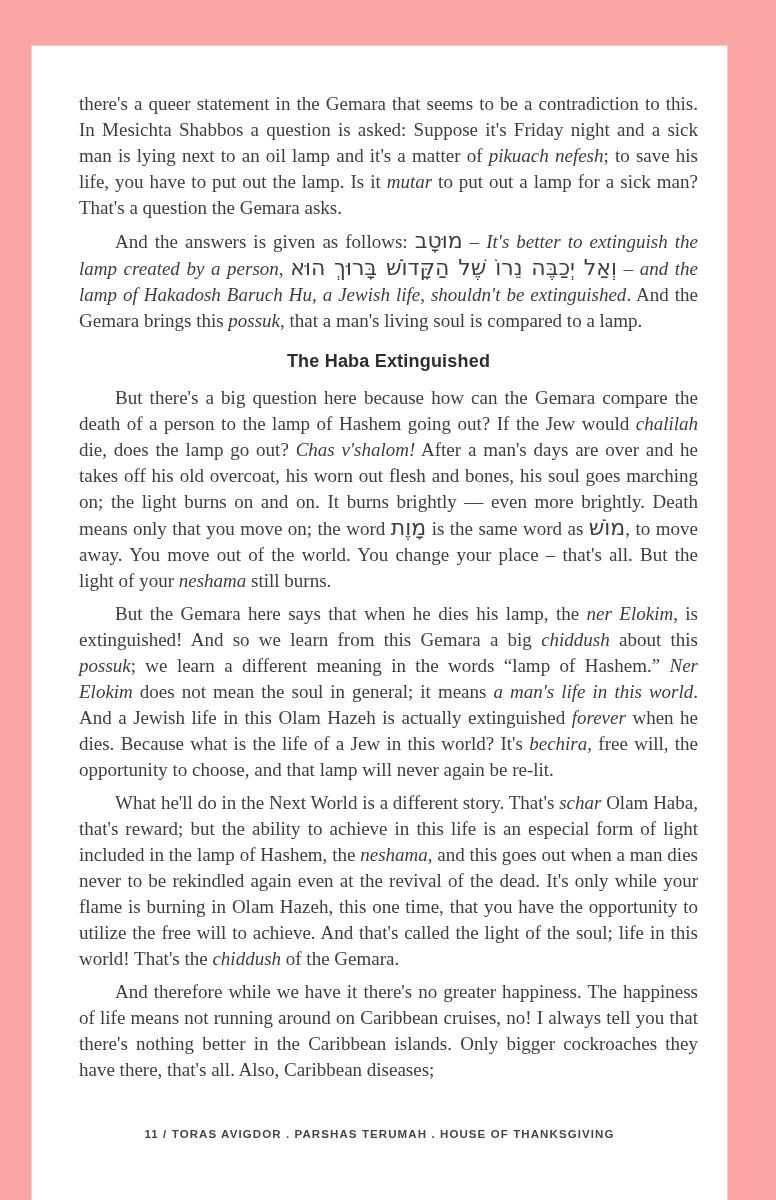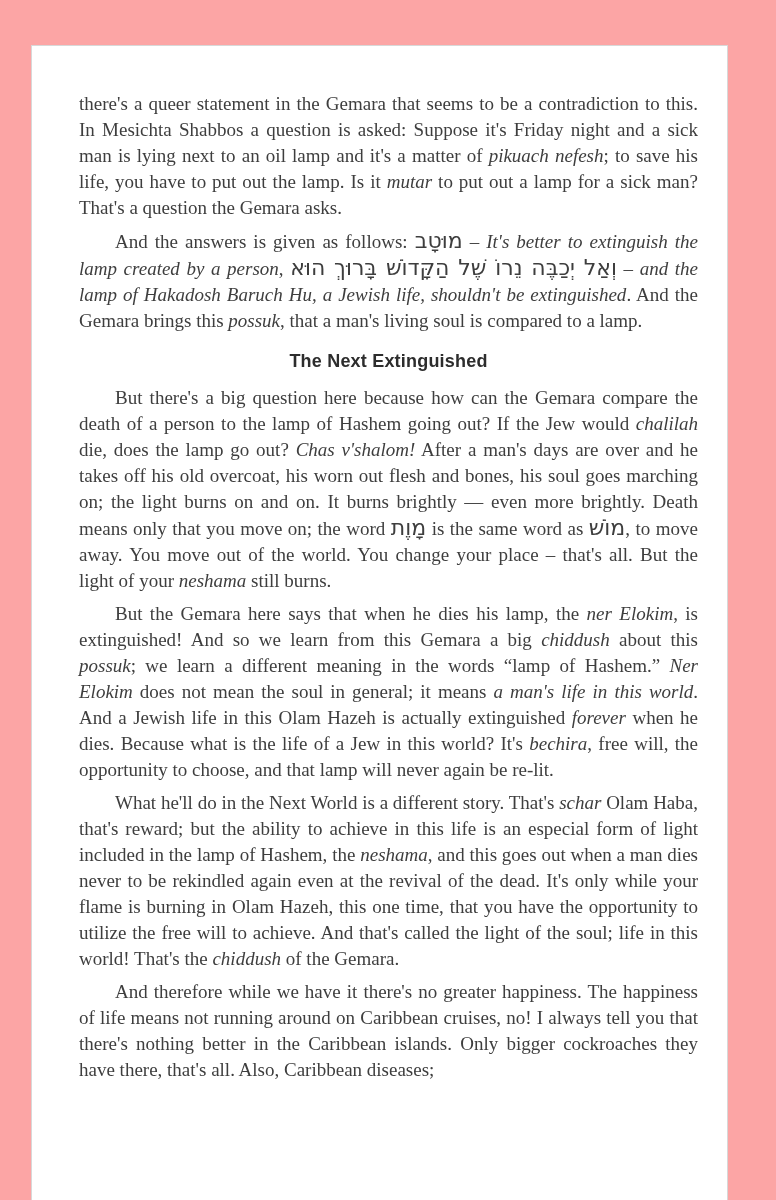--- a/index.html
+++ b/index.html
@@ -71,20 +71,21 @@
   }
 </style>
 </head>
 <body>
 
 <div class="viewport">
   <div class="page">
     <div class="page-inner">
         <p class="para"><span>there's a queer statement in the Gemara that seems to be a contradiction to this. In Mesichta Shabbos a question is asked: Suppose it's Friday night and a sick man is lying next to an oil lamp and it's a matter of </span><span class="it">pikuach nefesh</span><span>; to save his life, you have to put out the lamp. Is it </span><span class="it">mutar</span><span> to put out a lamp for a sick man? That's a question the Gemara asks.</span></p>
         <p class="para indent"><span>And the answers is given as follows: </span><span class="he" dir="rtl">מוּטָב</span><span> – </span><span class="it">It's better to extinguish the lamp created by a person</span><span>, </span><span class="he" dir="rtl">וְאַל יְכַבֶּה נֵרוֹ שֶׁל הַקָּדוֹשׁ בָּרוּךְ הוּא</span><span> – </span><span class="it">and the lamp of Hakadosh Baruch Hu, a Jewish life, shouldn't be extinguished</span><span>. And the Gemara brings this </span><span class="it">possuk</span><span>, that a man's living soul is compared to a lamp.</span></p>
-        <h2 class="section-heading">The Next Extinguished</h2>
+        <h2 class="section-heading">The Haba Extinguished</h2>
         <p class="para indent"><span>But there's a big question here because how can the Gemara compare the death of a person to the lamp of Hashem going out? If the Jew would </span><span class="it">chalilah</span><span> die, does the lamp go out? </span><span class="it">Chas v'shalom!</span><span> After a man's days are over and he takes off his old overcoat, his worn out flesh and bones, his soul goes marching on; the light burns on and on. It burns brightly — even more brightly. Death means only that you move on; the word </span><span class="he" dir="rtl">מָוֶת</span><span> is the same word as </span><span class="he" dir="rtl">מוֹשׁ</span><span>, to move away. You move out of the world. You change your place – that's all. But the light of your </span><span class="it">neshama</span><span> still burns.</span></p>
         <p class="para indent"><span>But the Gemara here says that when he dies his lamp, the </span><span class="it">ner Elokim</span><span>, is extinguished! And so we learn from this Gemara a big </span><span class="it">chiddush</span><span> about this </span><span class="it">possuk</span><span>; we learn a different meaning in the words “lamp of Hashem.” </span><span class="it">Ner Elokim</span><span> does not mean the soul in general; it means </span><span class="it">a man's life in this world</span><span>. And a Jewish life in this Olam Hazeh is actually extinguished </span><span class="it">forever</span><span> when he dies. Because what is the life of a Jew in this world? It's </span><span class="it">bechira</span><span>, free will, the opportunity to choose, and that lamp will never again be re-lit.</span></p>
         <p class="para indent"><span>What he'll do in the Next World is a different story. That's </span><span class="it">schar</span><span> Olam Haba, that's reward; but the ability to achieve in this life is an especial form of light included in the lamp of Hashem, the </span><span class="it">neshama</span><span>, and this goes out when a man dies never to be rekindled again even at the revival of the dead. It's only while your flame is burning in Olam Hazeh, this one time, that you have the opportunity to utilize the free will to achieve. And that's called the light of the soul; life in this world! That's the </span><span class="it">chiddush</span><span> of the Gemara.</span></p>
         <p class="para indent"><span>And therefore while we have it there's no greater happiness. The happiness of life means not running around on Caribbean cruises, no! I always tell you that there's nothing better in the Caribbean islands. Only bigger cockroaches they have there, that's all. Also, Caribbean diseases;</span></p>
       </div>
+    <div class="footer">11 / TORAS AVIGDOR . PARSHAS TERUMAH . HOUSE OF THANKSGIVING</div>
   </div>
 </div>
 
 </body></html>

